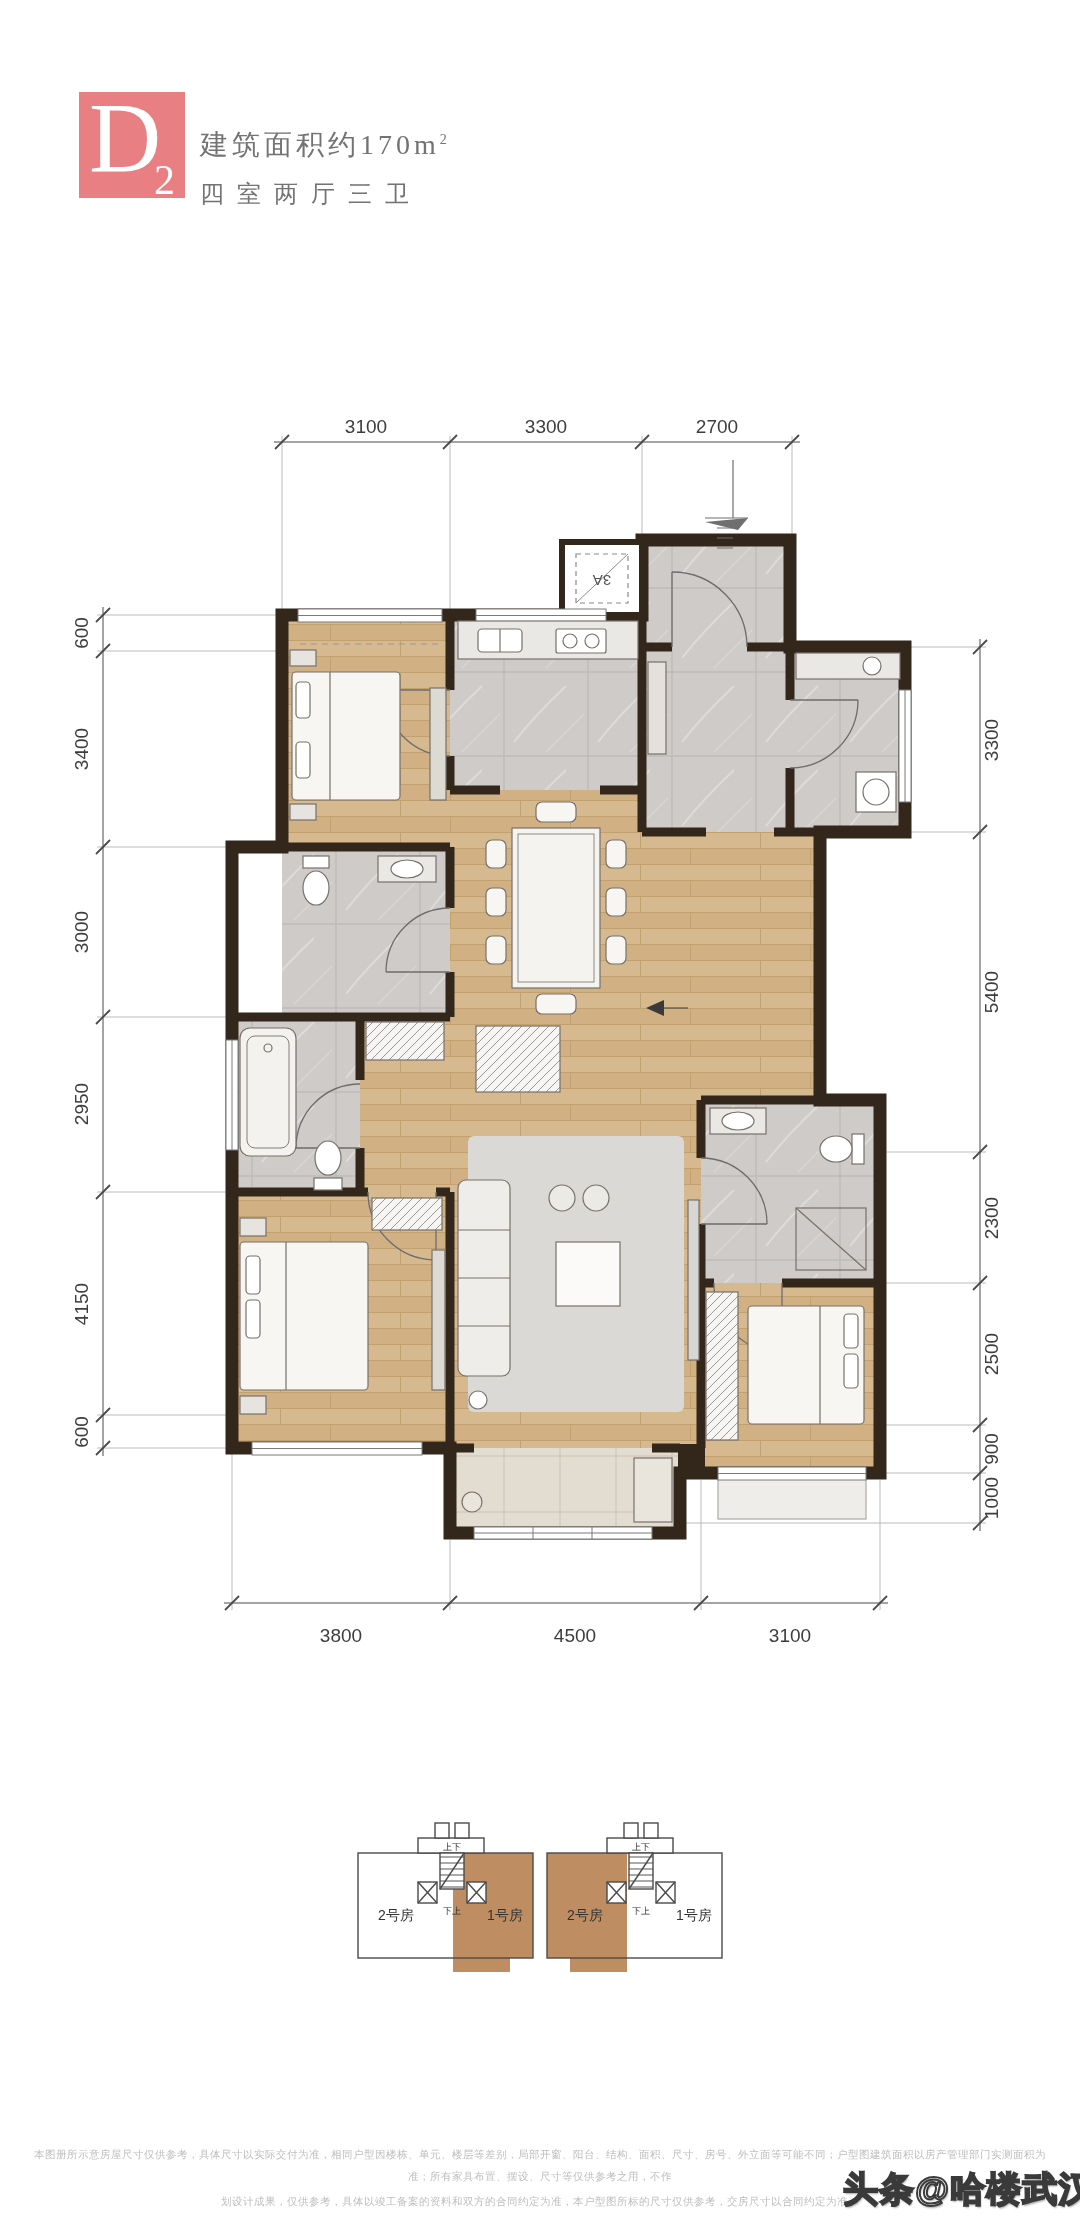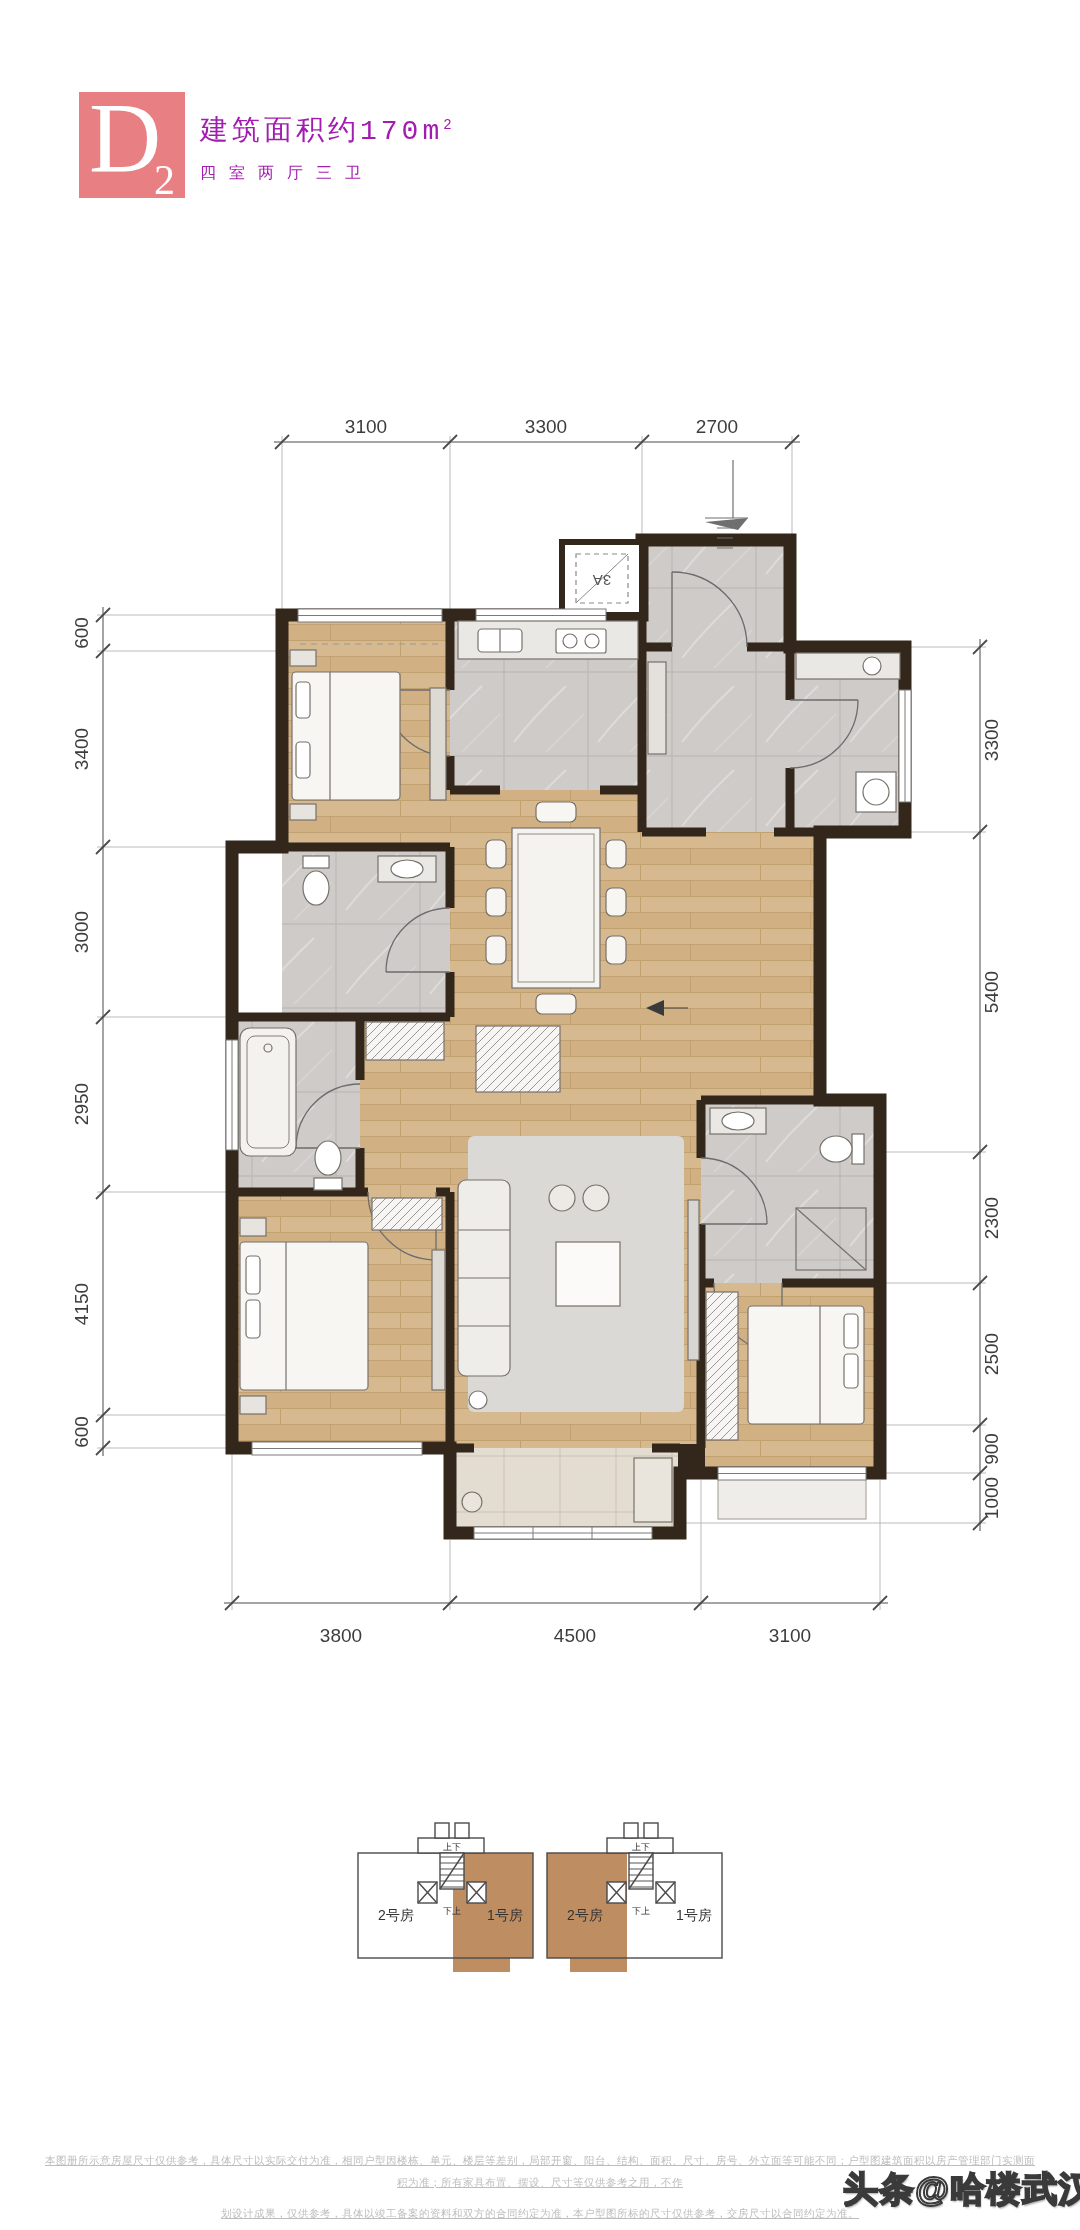--- a/index.html
+++ b/index.html
@@ -4,33 +4,33 @@
 <style>
   html,body{margin:0;padding:0;background:#fff;}
   .page{position:relative;width:1080px;height:2230px;background:#ffffff;overflow:hidden;
         font-family:"Liberation Sans","DejaVu Sans",sans-serif;}
   
   .badge{position:absolute;left:79px;top:92px;width:106px;height:106px;background:#e88083;}
   .badge-letter{position:absolute;left:10px;top:-14px;font-family:"Liberation Serif","DejaVu Serif",serif;
         font-size:100px;color:#fff;line-height:1.2;}
   .badge-sub{position:absolute;right:10px;bottom:-6px;font-family:"Liberation Serif","DejaVu Serif",serif;
         font-size:42px;color:#fff;}
-  .hdr-text{position:absolute;left:200px;top:111px;color:#a21caf;
-        font-family:Liberation Mono, monospace;}
+  .hdr-text{position:absolute;left:200px;top:126px;color:#737373;
+        font-family:Liberation Serif, serif;}
   .area-line{font-size:28px;letter-spacing:4px;}
   .area-line sup{font-size:14px;}
-  .layout-line{margin-top:14px;font-size:16px;letter-spacing:13px;}
+  .layout-line{margin-top:14px;font-size:24px;letter-spacing:13px;}
   
   .plan-svg{position:absolute;left:0;top:400px;}
   text.dim{font-size:19px;fill:#3d3d3d;font-family:"Liberation Sans",sans-serif;text-anchor:middle;}
   text.tiny{font-family:"Liberation Sans",sans-serif;text-anchor:middle;}
   
   .disclaimer{position:absolute;left:30px;top:2140px;width:1020px;text-align:center;
         color:#bdbdbd;font-size:10.5px;line-height:21.5px;letter-spacing:0.5px;}
-  .disclaimer p{margin:10px;text-decoration:underline;}
+  .disclaimer p{margin:4px;}
   
   .watermark{position:absolute;left:843px;top:2166px;font-size:35px;font-weight:800;
         color:#ffffff;-webkit-text-stroke:2px #3a3a3a;letter-spacing:1px;
         text-shadow:1px 2px 2px rgba(0,0,0,0.35);white-space:nowrap;}
 </style>
 </head>
 <body>
 
 <div class="page">
 

